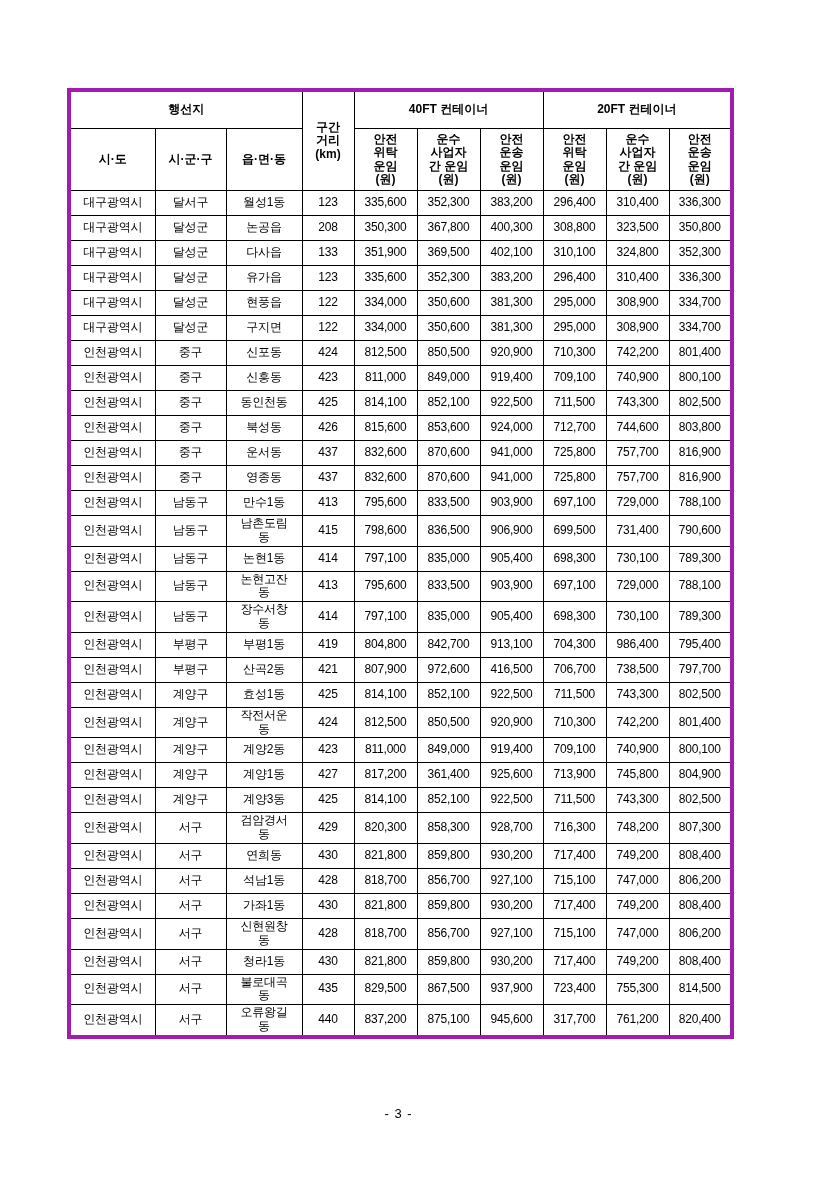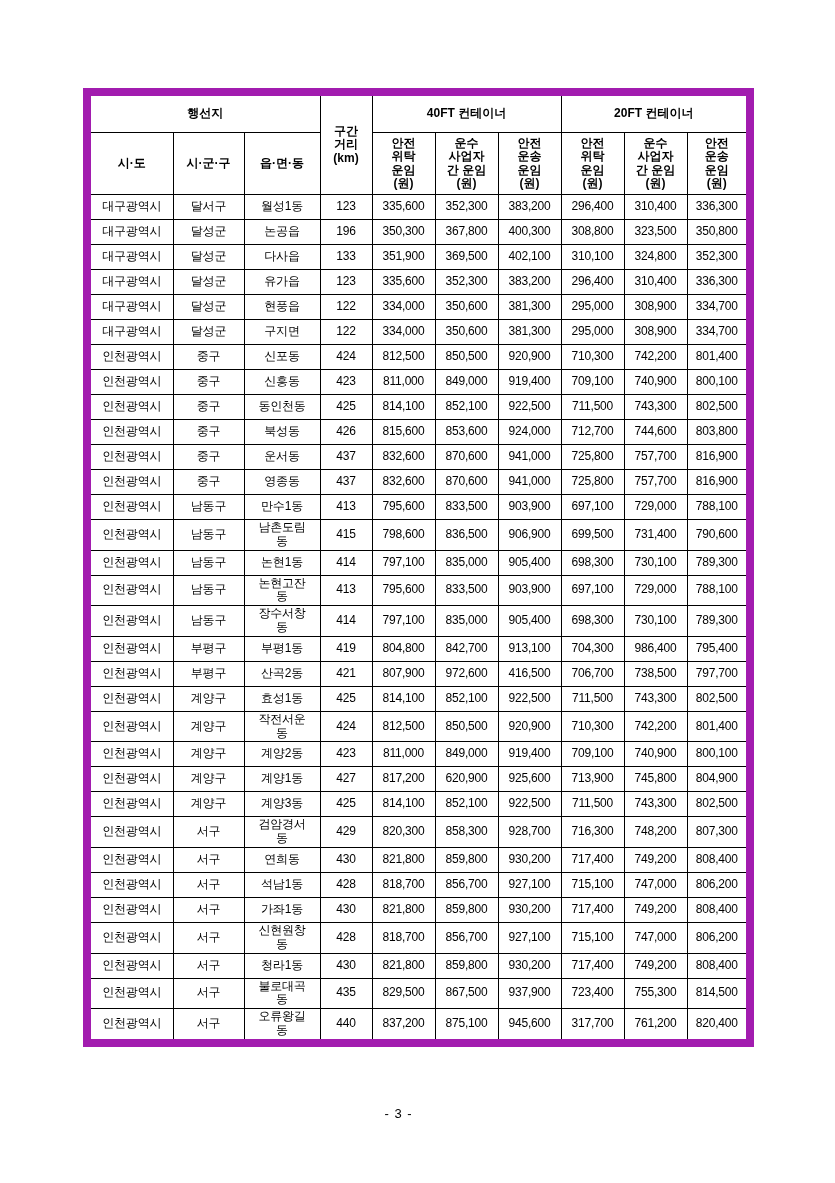--- a/index.html
+++ b/index.html
@@ -7,26 +7,26 @@
     position: relative;
     width: 835px;
     height: 1183px;
     background: #ffffff;
     color: #000000;
     font-family: "Liberation Sans", "DejaVu Sans", sans-serif;
     overflow: hidden;
   }
   table.freight {
     position: absolute;
-    left: 83px;
+    left: 67px;
     top: 88px;
     width: 663px;
     border-collapse: collapse;
     table-layout: fixed;
-    border: 8px solid #a21caf;
+    border: 4px solid #a21caf;
   }
   .freight th, .freight td {
     border: 1px solid #000000;
     text-align: center;
     vertical-align: middle;
     white-space: pre-line;
     overflow: hidden;
     padding: 1px 2px;
   }
   .freight th {
@@ -121,21 +121,21 @@
           <td>352,300</td>
           <td>383,200</td>
           <td>296,400</td>
           <td>310,400</td>
           <td>336,300</td>
         </tr>
         <tr>
           <td>대구광역시</td>
           <td>달성군</td>
           <td>논공읍</td>
-          <td>196</td>
+          <td>208</td>
           <td>350,300</td>
           <td>367,800</td>
           <td>400,300</td>
           <td>308,800</td>
           <td>323,500</td>
           <td>350,800</td>
         </tr>
         <tr>
           <td>대구광역시</td>
           <td>달성군</td>
@@ -379,21 +379,21 @@
           <td>709,100</td>
           <td>740,900</td>
           <td>800,100</td>
         </tr>
         <tr>
           <td>인천광역시</td>
           <td>계양구</td>
           <td>계양1동</td>
           <td>427</td>
           <td>817,200</td>
-          <td>620,900</td>
+          <td>361,400</td>
           <td>925,600</td>
           <td>713,900</td>
           <td>745,800</td>
           <td>804,900</td>
         </tr>
         <tr>
           <td>인천광역시</td>
           <td>계양구</td>
           <td>계양3동</td>
           <td>425</td>

